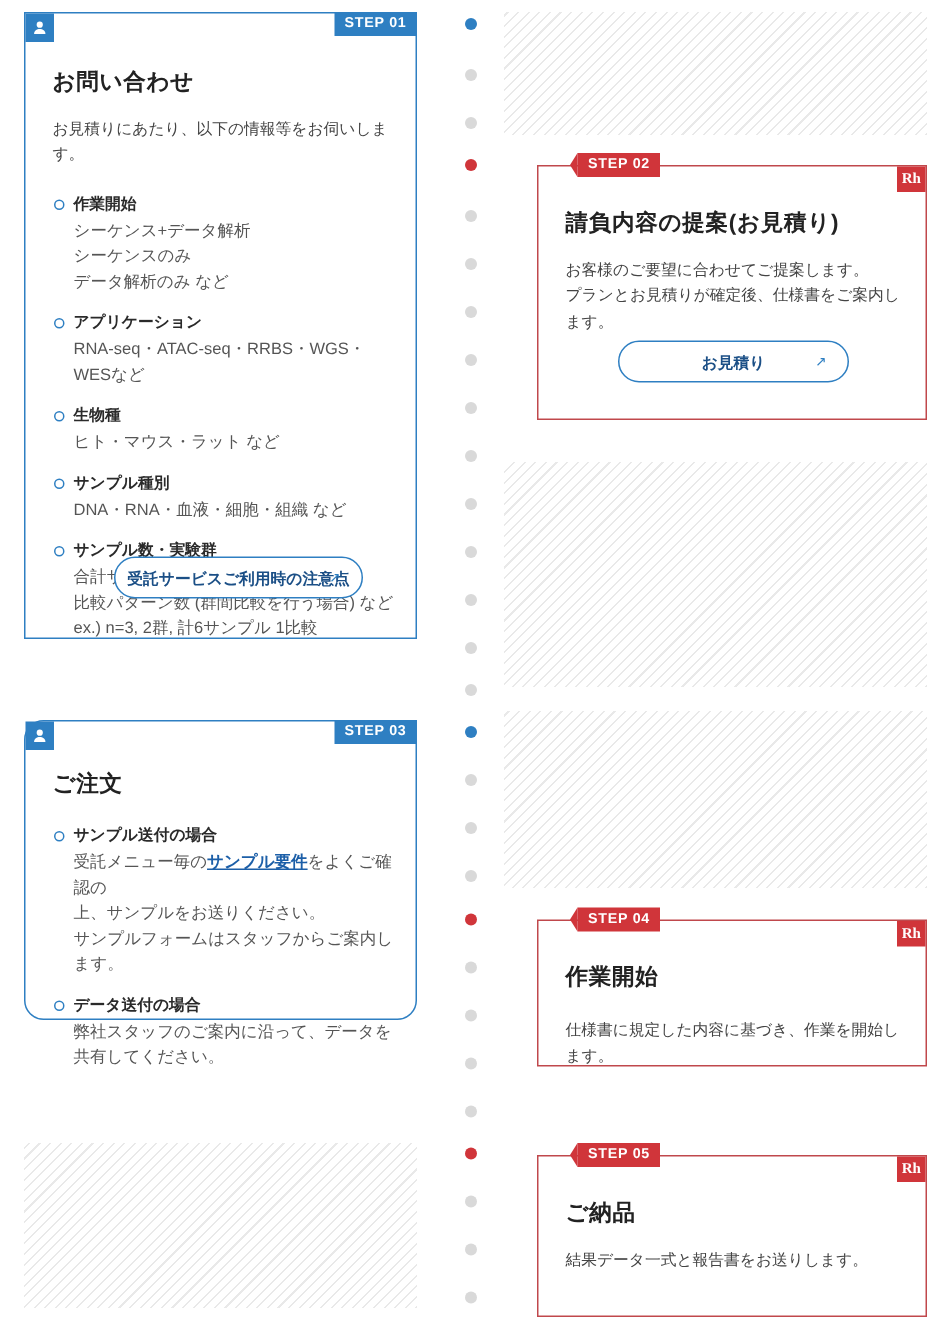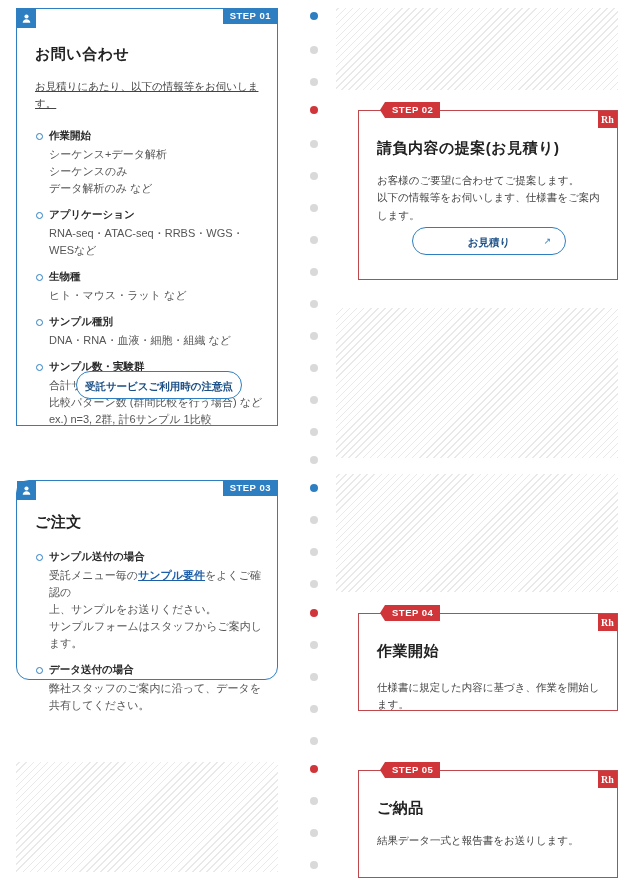--- a/index.html
+++ b/index.html
@@ -237,21 +237,21 @@
     <div class="person-badge">
       <svg width="11" height="11" viewBox="0 0 16 16" aria-hidden="true">
         <circle cx="8" cy="5" r="3" fill="#ffffff"></circle>
         <path d="M2.5 14c0-3 2.6-4.8 5.5-4.8S13.5 11 13.5 14z" fill="#ffffff"></path>
       </svg>
     </div>
     <div class="step-tag blue" style="right:-1px; top:-1px;">STEP 01</div>
 
     <div style="position:absolute; left:18px; top:36px; width:228px;">
       <div class="card-title">お問い合わせ</div>
-      <div class="card-lead" style="margin-top:14px;text-decoration:underline;">お見積りにあたり、以下の情報等をお伺いします。</div>
+      <div class="card-lead" style="margin-top:14px;">お見積りにあたり、以下の情報等をお伺いします。</div>
 
       <ul class="blist" style="margin-top:16px;">
         <li>
           <div class="bl-head">作業開始</div>
           <div class="bl-sub" style="white-space:pre-line;">シーケンス+データ解析
 シーケンスのみ
 データ解析のみ など</div>
         </li>
         <li>
           <div class="bl-head">アプリケーション</div>
@@ -280,21 +280,21 @@
     </a>
   </div>
 
   <div class="card red" style="left:358px; top:110px; width:260px; height:170px;">
     <div class="rh-badge">Rh</div>
     <div class="step-tag red" style="left:-22px; top:-9px;">STEP 02</div>
 
     <div style="position:absolute; left:18px; top:28px; width:226px;">
       <div class="card-title">請負内容の提案(お見積り)</div>
       <div class="card-lead" style="margin-top:14px; white-space:pre-line;">お客様のご要望に合わせてご提案します。
-以下の情報等をお伺いします、仕様書をご案内します。</div>
+プランとお見積りが確定後、仕様書をご案内します。</div>
     </div>
 
     <a class="pill" href="#" style="position:absolute; left:53px; top:116px; width:154px; height:28px; line-height:28px; text-decoration:none;">
       <span>お見積り</span>
       <span class="arrow">↗</span>
     </a>
   </div>
 
   <div class="card blue" style="left:16px; top:480px; width:262px; height:200px;border-radius:13px;">
     <div class="person-badge">

